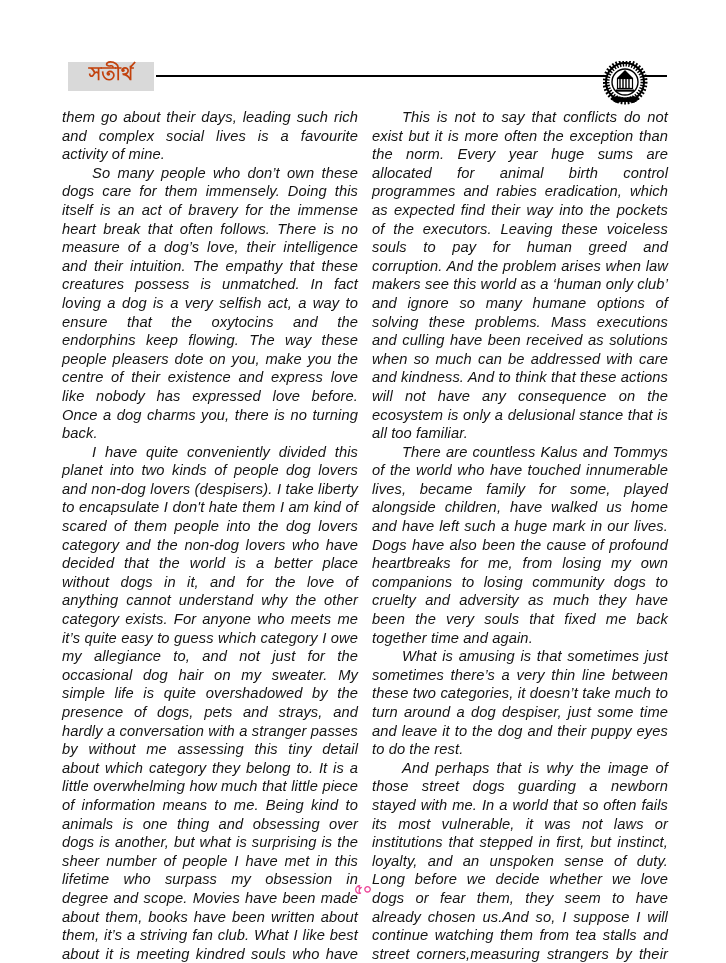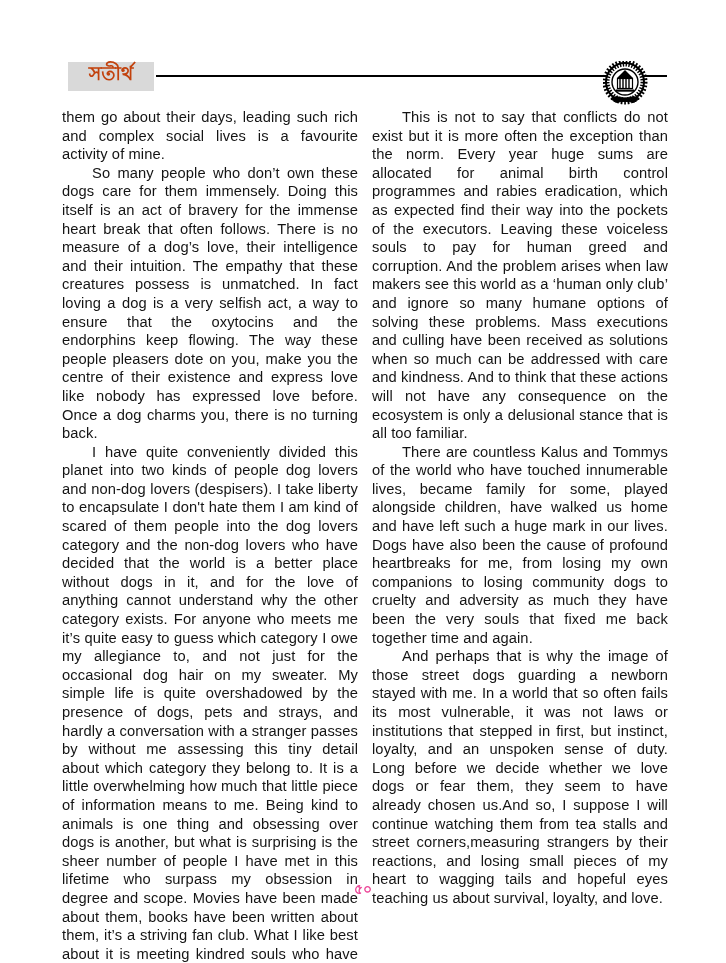--- a/index.html
+++ b/index.html
@@ -32,20 +32,21 @@
     width:606px;
     display:flex; gap:14px;
   }
   .col { width:296px; }
   .col p {
     margin:0;
     text-align:justify;
     font-size:14.7px;
     line-height:18.6px;
     letter-spacing:0.1px;
+    font-style:italic;
   }
   .col p.indent { text-indent:30px; }
   .page-number {
     position:absolute; left:0; top:878px;
     width:726px; text-align:center;
     font-weight:bold; font-size:14px; color:#ec4899;
     font-family:Liberation Serif, serif;
   }
 </style>
 </head>
@@ -75,17 +76,18 @@
 
 <div class="columns">
   <div class="col">
     <p>them go about their days, leading such rich and complex social lives is a favourite activity of mine.</p>
     <p class="indent">So many people who don’t own these dogs care for them immensely. Doing this itself is an act of bravery for the immense heart break that often follows. There is no measure of a dog’s love, their intelligence and their intuition. The empathy that these creatures possess is unmatched.  In fact loving a dog is a very selfish act, a way to ensure that the oxytocins and the endorphins keep flowing. The way these people pleasers dote on you, make you the centre of their existence and express love like nobody has expressed love before. Once a dog charms you, there is no turning back.</p>
     <p class="indent">I have quite conveniently divided this planet into two kinds of people dog lovers and non-dog lovers (despisers). I take liberty to encapsulate I don't hate them I am kind of scared of them people into the dog lovers category and the non-dog lovers who have decided that the world is a better place without dogs in it, and for the love of anything cannot understand why the other category exists. For anyone who meets me it’s quite easy to guess which category I owe my allegiance to, and not just for the occasional dog hair on my sweater. My simple life is quite overshadowed by the presence of dogs, pets and strays, and hardly a conversation with a stranger passes by without me assessing this tiny detail about which category they belong to. It is a little overwhelming how much that little piece of information means to me.  Being kind to animals is one thing and obsessing over dogs is another, but what is surprising is the sheer number of people I have met in this lifetime who surpass my obsession in degree and scope. Movies have been made about them, books have been written about them, it’s a striving fan club. What I like best about it is meeting kindred souls who have hundreds of stories to share, the conversation starters these stories become. I have lost count of the number of people I have befriended for the shared love of dogs. What I started as a Facebook group to help distressed street dogs turned into a community of 33,000 people, does</p>
   </div>
   <div class="col">
     <p class="indent">This is not to say that conflicts do not exist but it is more often the exception than the norm. Every year huge sums are allocated for animal birth control programmes and rabies eradication, which as expected find their way into the pockets of the executors. Leaving these voiceless souls to pay for human greed and corruption. And the problem arises when law makers see this world as a ‘human only club’ and ignore so many humane options of solving these problems. Mass executions and culling have been received as solutions when so much can be addressed with care and kindness. And to think that these actions will not have any consequence on the ecosystem is only a delusional stance that is all too familiar.</p>
     <p class="indent">There are countless Kalus and Tommys of the world who have touched innumerable lives, became family for some, played alongside children, have walked us home and have left such a huge mark in our lives. Dogs have also been the cause of profound heartbreaks for me, from losing my own companions to losing community dogs to cruelty and adversity as much they have been the very souls that fixed me back together time and again.</p>
+    <p class="indent">What is amusing is that sometimes just sometimes there’s a very thin line between these two categories, it doesn’t take much to turn around a dog despiser, just some time and leave it to the dog and their puppy eyes to do the rest.</p>
     <p class="indent">And perhaps that is why the image of those street dogs guarding a newborn stayed with me. In a world that so often fails its most vulnerable, it was not laws or institutions that stepped in first, but instinct, loyalty, and an unspoken sense of duty. Long before we decide whether we love dogs or fear them, they seem to have already chosen us.And so, I suppose I will continue watching them from tea stalls and street corners,measuring strangers by their reactions, and losing small pieces of my heart to wagging tails and hopeful eyes teaching us about survival, loyalty, and love.</p>
   </div>
 </div>
 
 <div class="page-number">৫০</div>
 
 </body></html>

